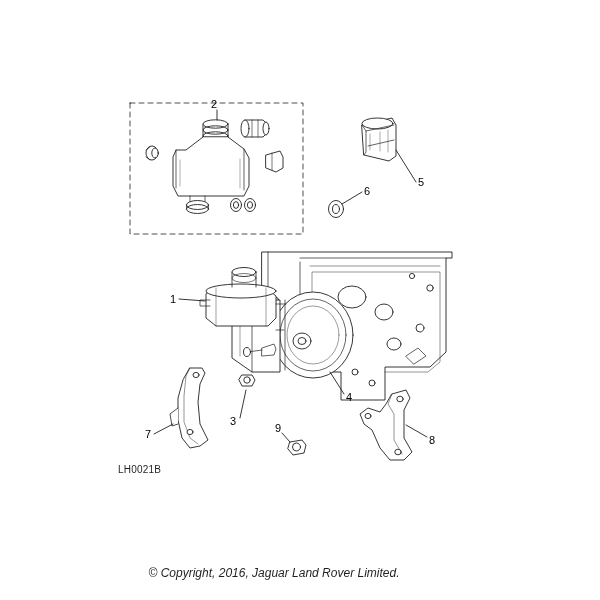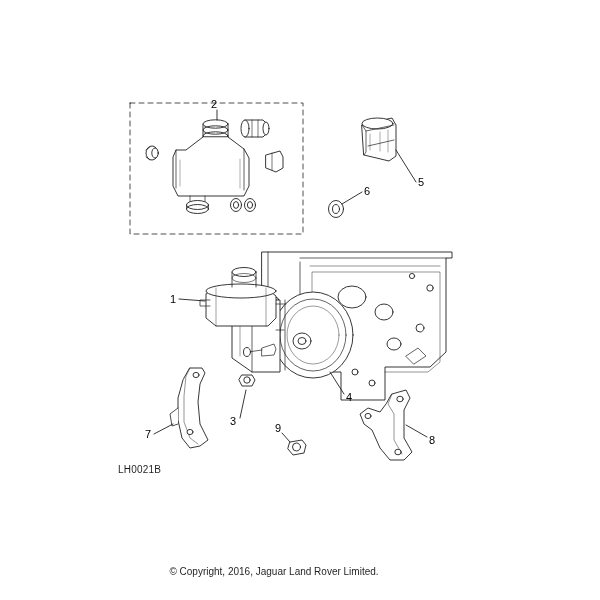--- a/index.html
+++ b/index.html
@@ -37,22 +37,23 @@
     fill: #231f20;
     letter-spacing: 0.2px;
   }
   .copyright-line {
     position: absolute;
     left: 0;
     top: 566px;
     width: 548px;
     text-align: center;
     font-family: "Liberation Sans", sans-serif;
-    font-size: 10px;
+    font-size: 12px;
     color: #231f20;
+    font-style: italic;
   }
 </style>
 </head>
 <body>
 
 <div id="diagram-root">
   <svg class="diagram" viewBox="0 0 600 600" xmlns="http://www.w3.org/2000/svg">
 
     <g fill="none" stroke="#231f20" stroke-width="0.9" stroke-linejoin="round" stroke-linecap="round">
 

